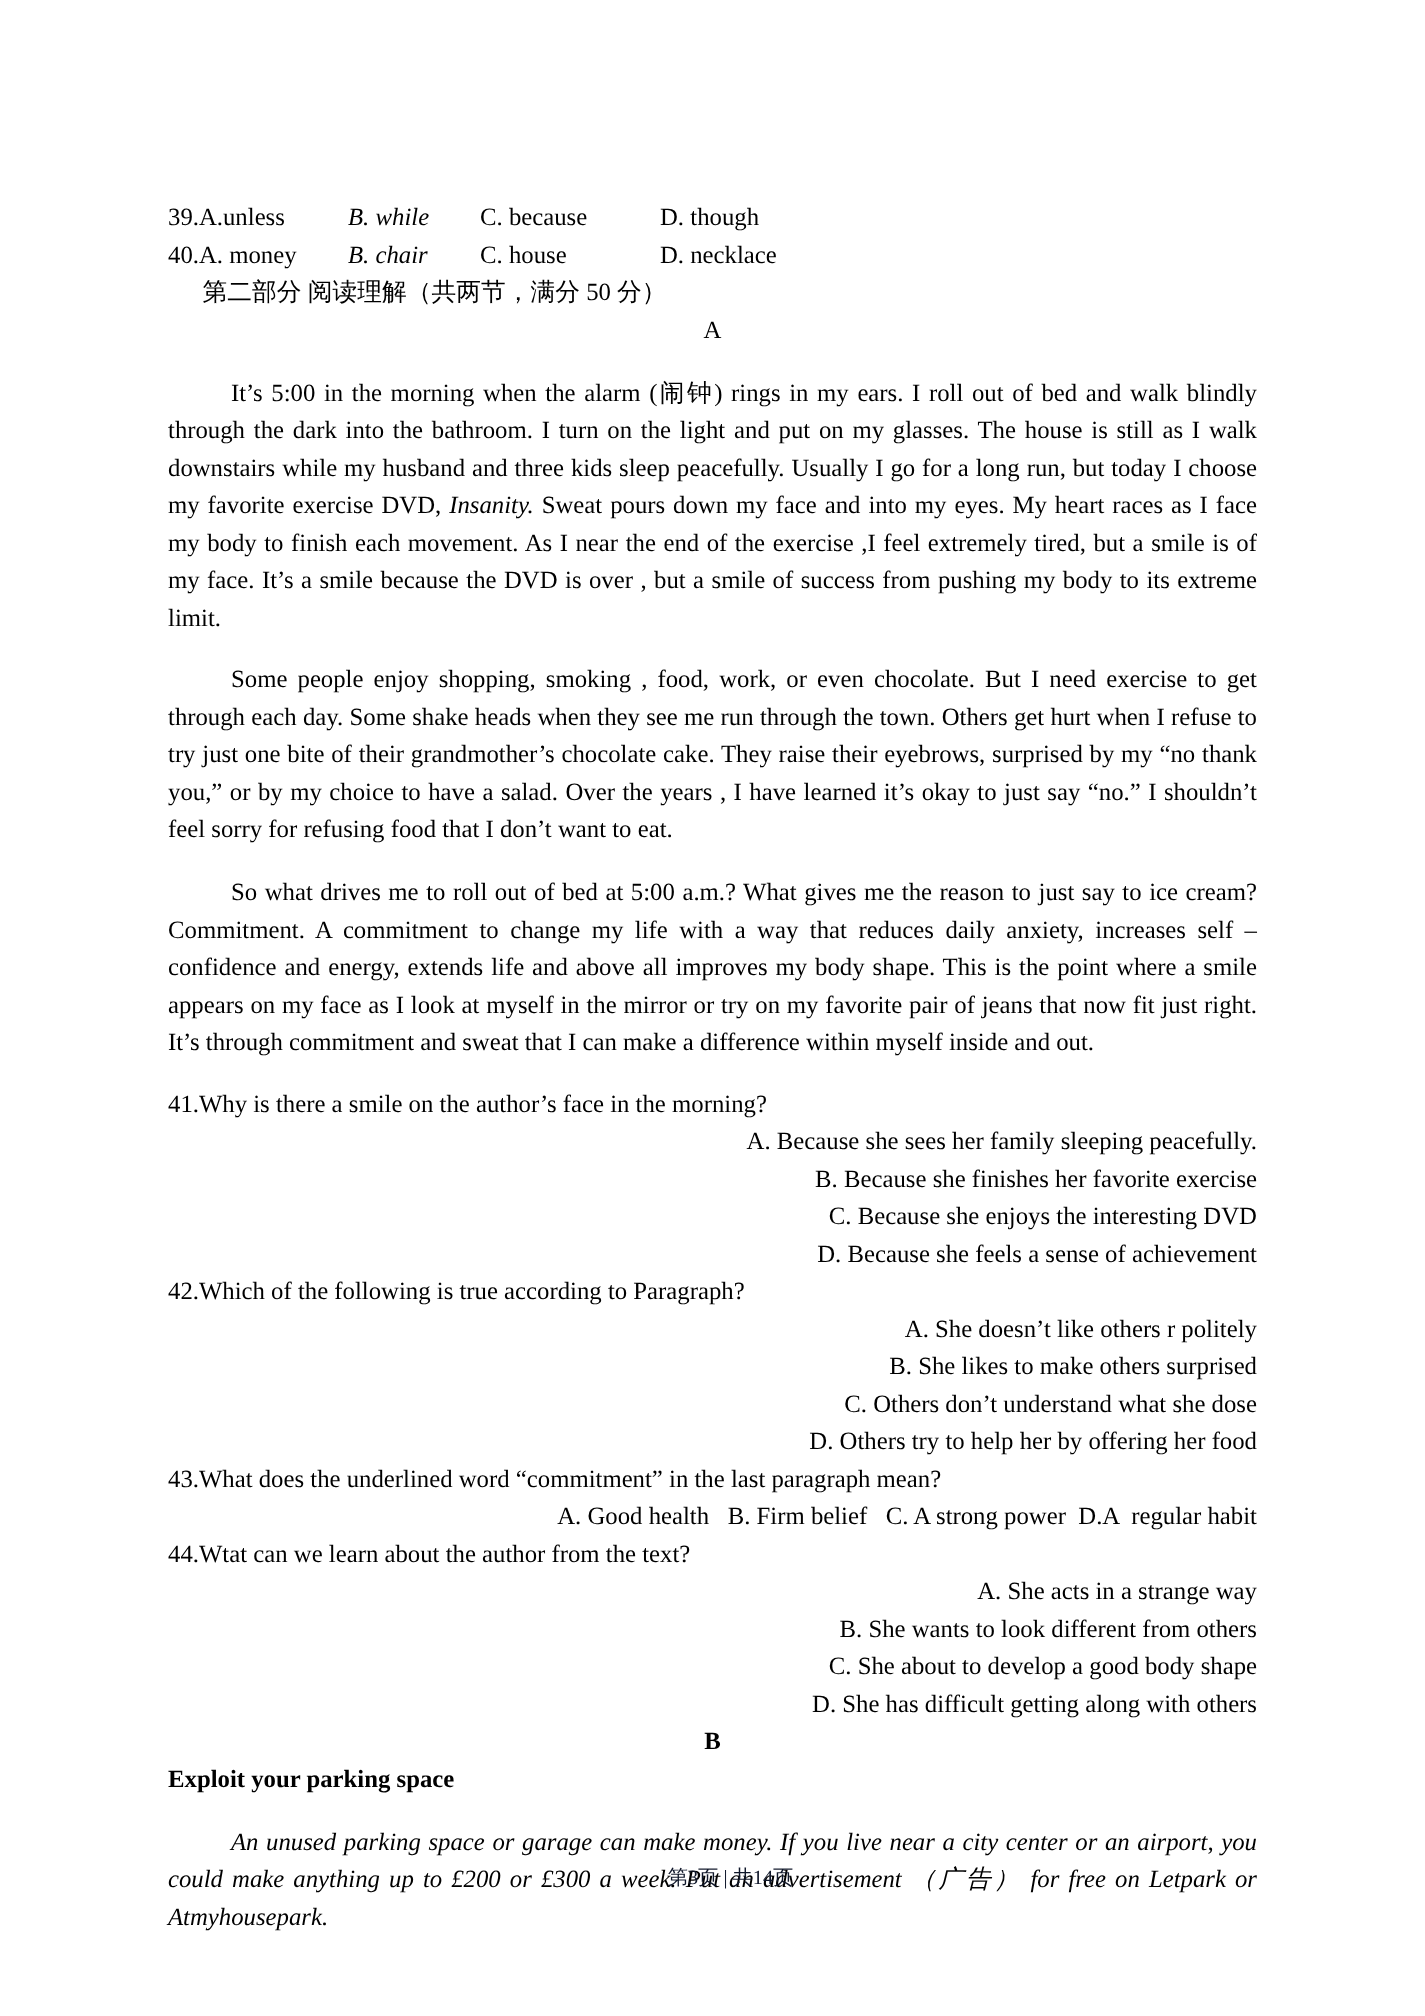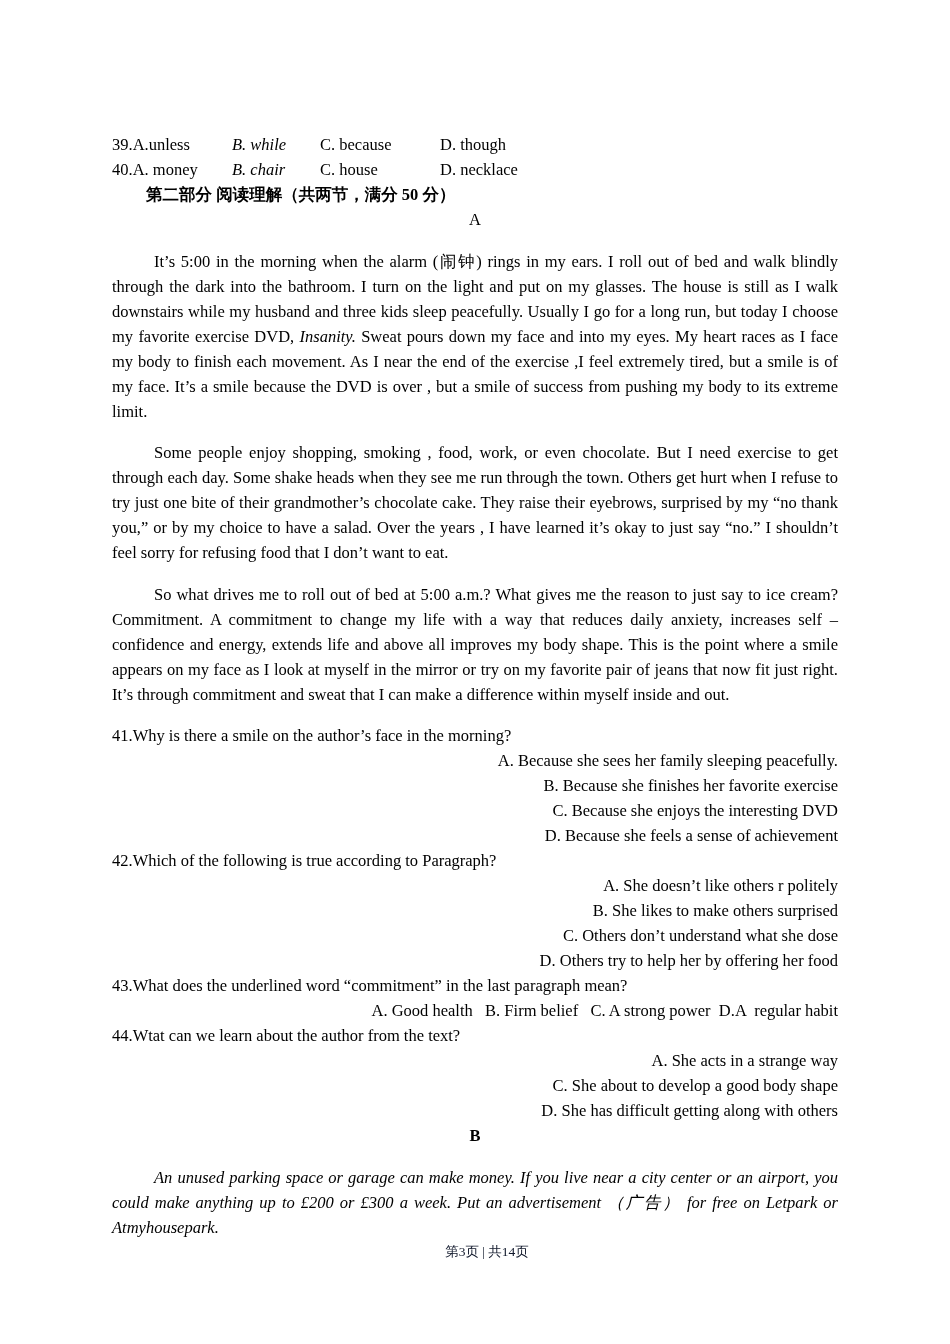--- a/index.html
+++ b/index.html
@@ -18,21 +18,21 @@
     left: 112px;
     width: 726px;
     font-size: 16.5px;
     line-height: 25px;
   }
   .mc-row { display: flex; }
   .mc-c0 { width: 120px; }
   .mc-c1 { width: 88px; font-style: italic; }
   .mc-c2 { width: 120px; }
   .mc-c3 { flex: 1; }
-  .section-header { margin-left: 34px; font-weight: bold; }
+  .section-header { margin-left: 23px; }
   .center { text-align: center; }
   .bold { font-weight: bold; }
   .para { text-align: justify; text-indent: 42px; }
   .para-b { text-align: justify; text-indent: 42px; font-style: italic; }
   .u { }
   .opt { margin-left: 27px; text-align: right; }
   .pre { white-space: pre-wrap; }
   .footer {
     position: absolute;
     top: 1243px;
@@ -88,22 +88,24 @@
   </div>
 
   <div>
     <div>43.What does the underlined word “commitment” in the last paragraph mean?</div>
     <div class="opt pre">A. Good health   B. Firm belief   C. A strong power  D.A  regular habit</div>
   </div>
 
   <div>
     <div>44.Wtat can we learn about the author from the text?</div>
     <div class="opt">A. She acts in a strange way</div>
+    <div class="opt">B. She wants to look different from others</div>
     <div class="opt">C. She about to develop a good body shape</div>
     <div class="opt">D. She has difficult getting along with others</div>
   </div>
 
   <div class="center bold">B</div>
+  <div class="bold">Exploit your parking space</div>
   <p class="para-b">An unused parking space or garage can make money. If you live near a city center or an airport, you could make anything up to £200 or £300 a week. Put an advertisement （广告） for free on Letpark or Atmyhousepark.</p>
 
 </div>
 
 <div class="footer">第3页 | 共14页</div>
 
 </body></html>

